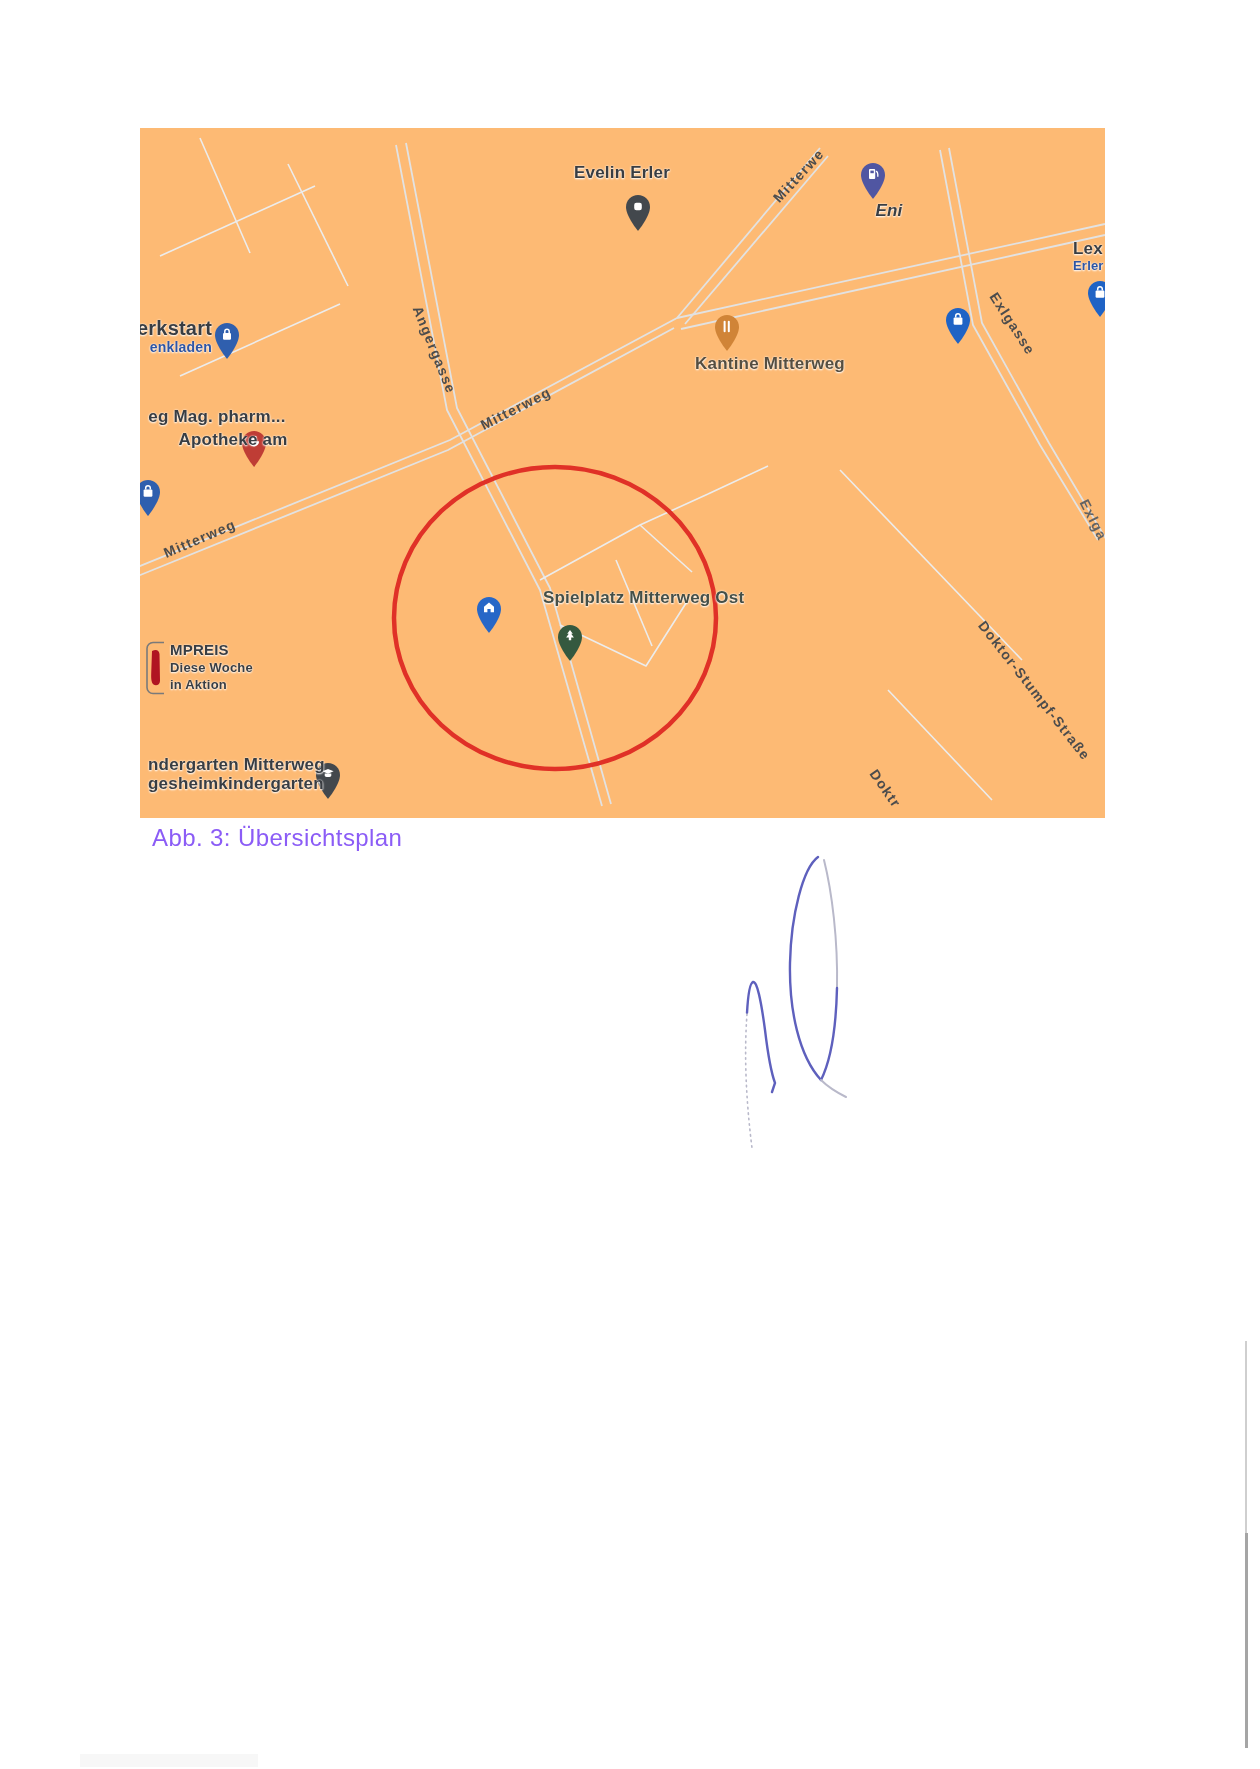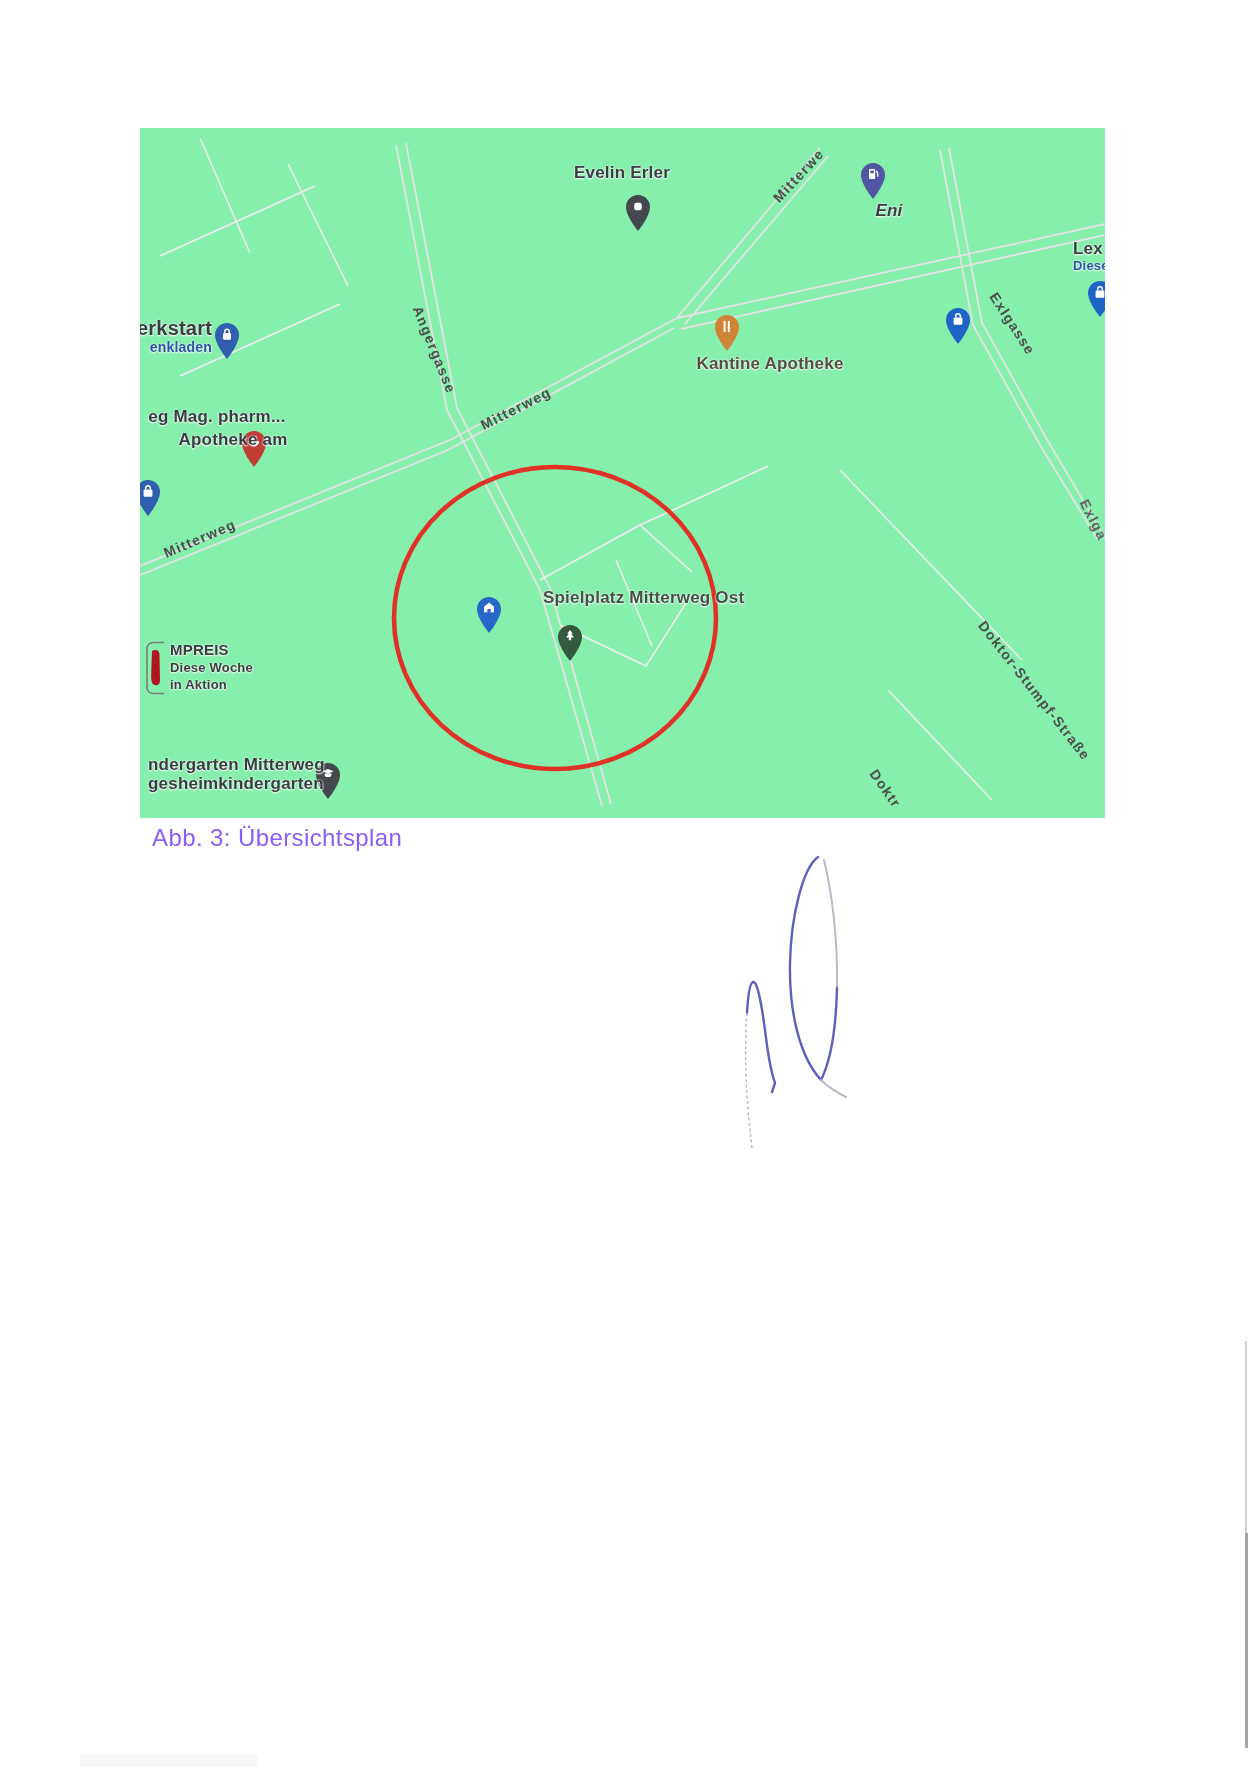--- a/index.html
+++ b/index.html
@@ -1,18 +1,18 @@
 <!DOCTYPE html>
 <html><head>
 <meta charset="utf-8">
 <style>
   html,body{margin:0;padding:0;background:#fff;}
   .page{position:relative;width:1260px;height:1769px;background:#ffffff;overflow:hidden;
         font-family:"Liberation Sans",sans-serif;}
-  .map{position:absolute;left:140px;top:128px;width:965px;height:690px;overflow:hidden;background:#86efac;}
+  .map{position:absolute;left:140px;top:128px;width:965px;height:690px;overflow:hidden;background:#fdba74;}
   .map svg.roads{position:absolute;left:0;top:0;z-index:1;}
   .map-label{position:absolute;white-space:nowrap;font-weight:700;z-index:4;line-height:1.1;}
   .map-label.poi{font-size:17px;color:#393d42;letter-spacing:.2px;
                  text-shadow:0 0 2px #fff,0 1px 2px #fff;}
   .map-label.street{font-size:14px;color:#4c4c4c;letter-spacing:1.3px;}
   .pin{position:absolute;z-index:3;width:26px;height:38px;}
   .ad-logo{position:absolute;z-index:3;}
   .caption{position:absolute;left:152px;top:824px;font-size:24px;color:#8b5cf6;
            letter-spacing:.4px;}
   .signature{position:absolute;left:735px;top:840px;z-index:5;}
@@ -110,27 +110,27 @@
           <path d="M13 1C6.4 1 1 6.4 1 13c0 9.4 12 24 12 24s12-14.6 12-24C25 6.4 19.6 1 13 1z" fill="#35593f"></path>
           <path d="M13 5.9l2.8 3.9h-1.6l2.7 3.6h-2.7v2.8h-2.4v-2.8H9.1l2.7-3.6h-1.6z" fill="#fff"></path>
         </svg></div>
       <div class="pin" style="left: 175px; top: 634px;"><svg width="26" height="38" viewBox="0 0 26 38">
           <path d="M13 1C6.4 1 1 6.4 1 13c0 9.4 12 24 12 24s12-14.6 12-24C25 6.4 19.6 1 13 1z" fill="#43484d"></path>
           <path d="M13 6.9l5.6 2.4-5.6 2.4-5.6-2.4z" fill="#fff"></path>
           <path d="M9.7 11.6v1.8c0 .9 1.5 1.7 3.3 1.7s3.3-.8 3.3-1.7v-1.8" fill="#fff"></path>
         </svg></div>
       <div class="map-label poi" style="left: 482px; top: 36px; transform: translateX(-50%);">Evelin Erler</div>
       <div class="map-label poi" style="left: 749px; top: 74px; transform: translateX(-50%); font-style: italic;">Eni</div>
-      <div class="map-label poi" style="left: 630px; top: 227px; transform: translateX(-50%); color: rgb(86, 78, 64);">Kantine Apotheke</div>
+      <div class="map-label poi" style="left: 630px; top: 227px; transform: translateX(-50%); color: rgb(86, 78, 64);">Kantine Mitterweg</div>
       <div class="map-label poi" style="left: 72px; top: 189px; transform: translateX(-100%); font-size: 20px;">erkstart</div>
       <div class="map-label poi" style="left: 72px; top: 212px; transform: translateX(-100%); font-size: 14px; color: rgb(46, 85, 164);">enkladen</div>
       <div class="map-label poi" style="left: 93px; top: 259px; transform: translateX(-50%); margin-top: 44px;">Apotheke am</div>
       <div class="map-label poi" style="left: 77px; top: 280px; transform: translateX(-50%);">eg Mag. pharm...</div>
       <div class="map-label poi" style="left: 933px; top: 112px;">Lex</div>
-      <div class="map-label poi" style="left: 933px; top: 131px; font-size: 13px; color: rgb(46, 85, 164);">Diese</div>
+      <div class="map-label poi" style="left: 933px; top: 131px; font-size: 13px; color: rgb(46, 85, 164);">Erler</div>
       <div class="map-label poi" style="left: 403px; top: 461px; color: rgb(69, 79, 71);">Spielplatz Mitterweg Ost</div>
       <div class="map-label poi" style="left: 30px; top: 514px; font-size: 15px;">MPREIS</div>
       <div class="map-label poi" style="left: 30px; top: 533px; font-size: 13px; text-align: right;">Diese Woche</div>
       <div class="map-label poi" style="left: 30px; top: 550px; font-size: 13px;">in Aktion</div>
       <div class="map-label poi" style="left: 8px; top: 628px;">ndergarten Mitterweg</div>
       <div class="map-label poi" style="left: 8px; top: 647px;">gesheimkindergarten</div>
       <div class="map-label street" style="left: 294px; top: 222px; transform: translate(-50%, -50%) rotate(68deg);">Angergasse</div>
       <div class="map-label street" style="left: 376px; top: 281px; transform: translate(-50%, -50%) rotate(-27deg);">Mitterweg</div>
       <div class="map-label street" style="left: 60px; top: 411px; transform: translate(-50%, -50%) rotate(-23deg);">Mitterweg</div>
       <div class="map-label street" style="left: 659px; top: 48px; transform: translate(-50%, -50%) rotate(-47deg);">Mitterwe</div>

